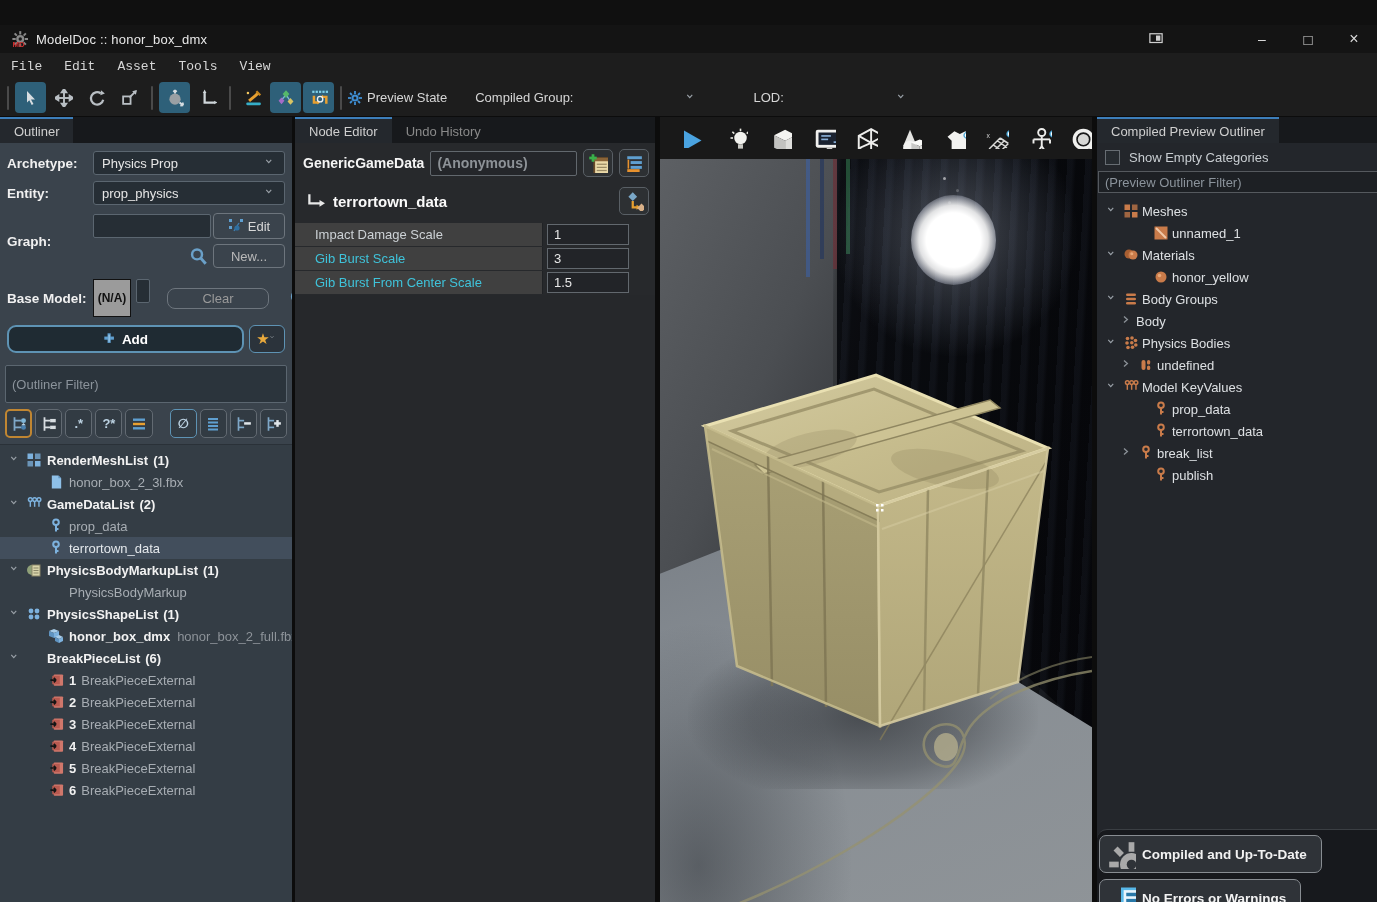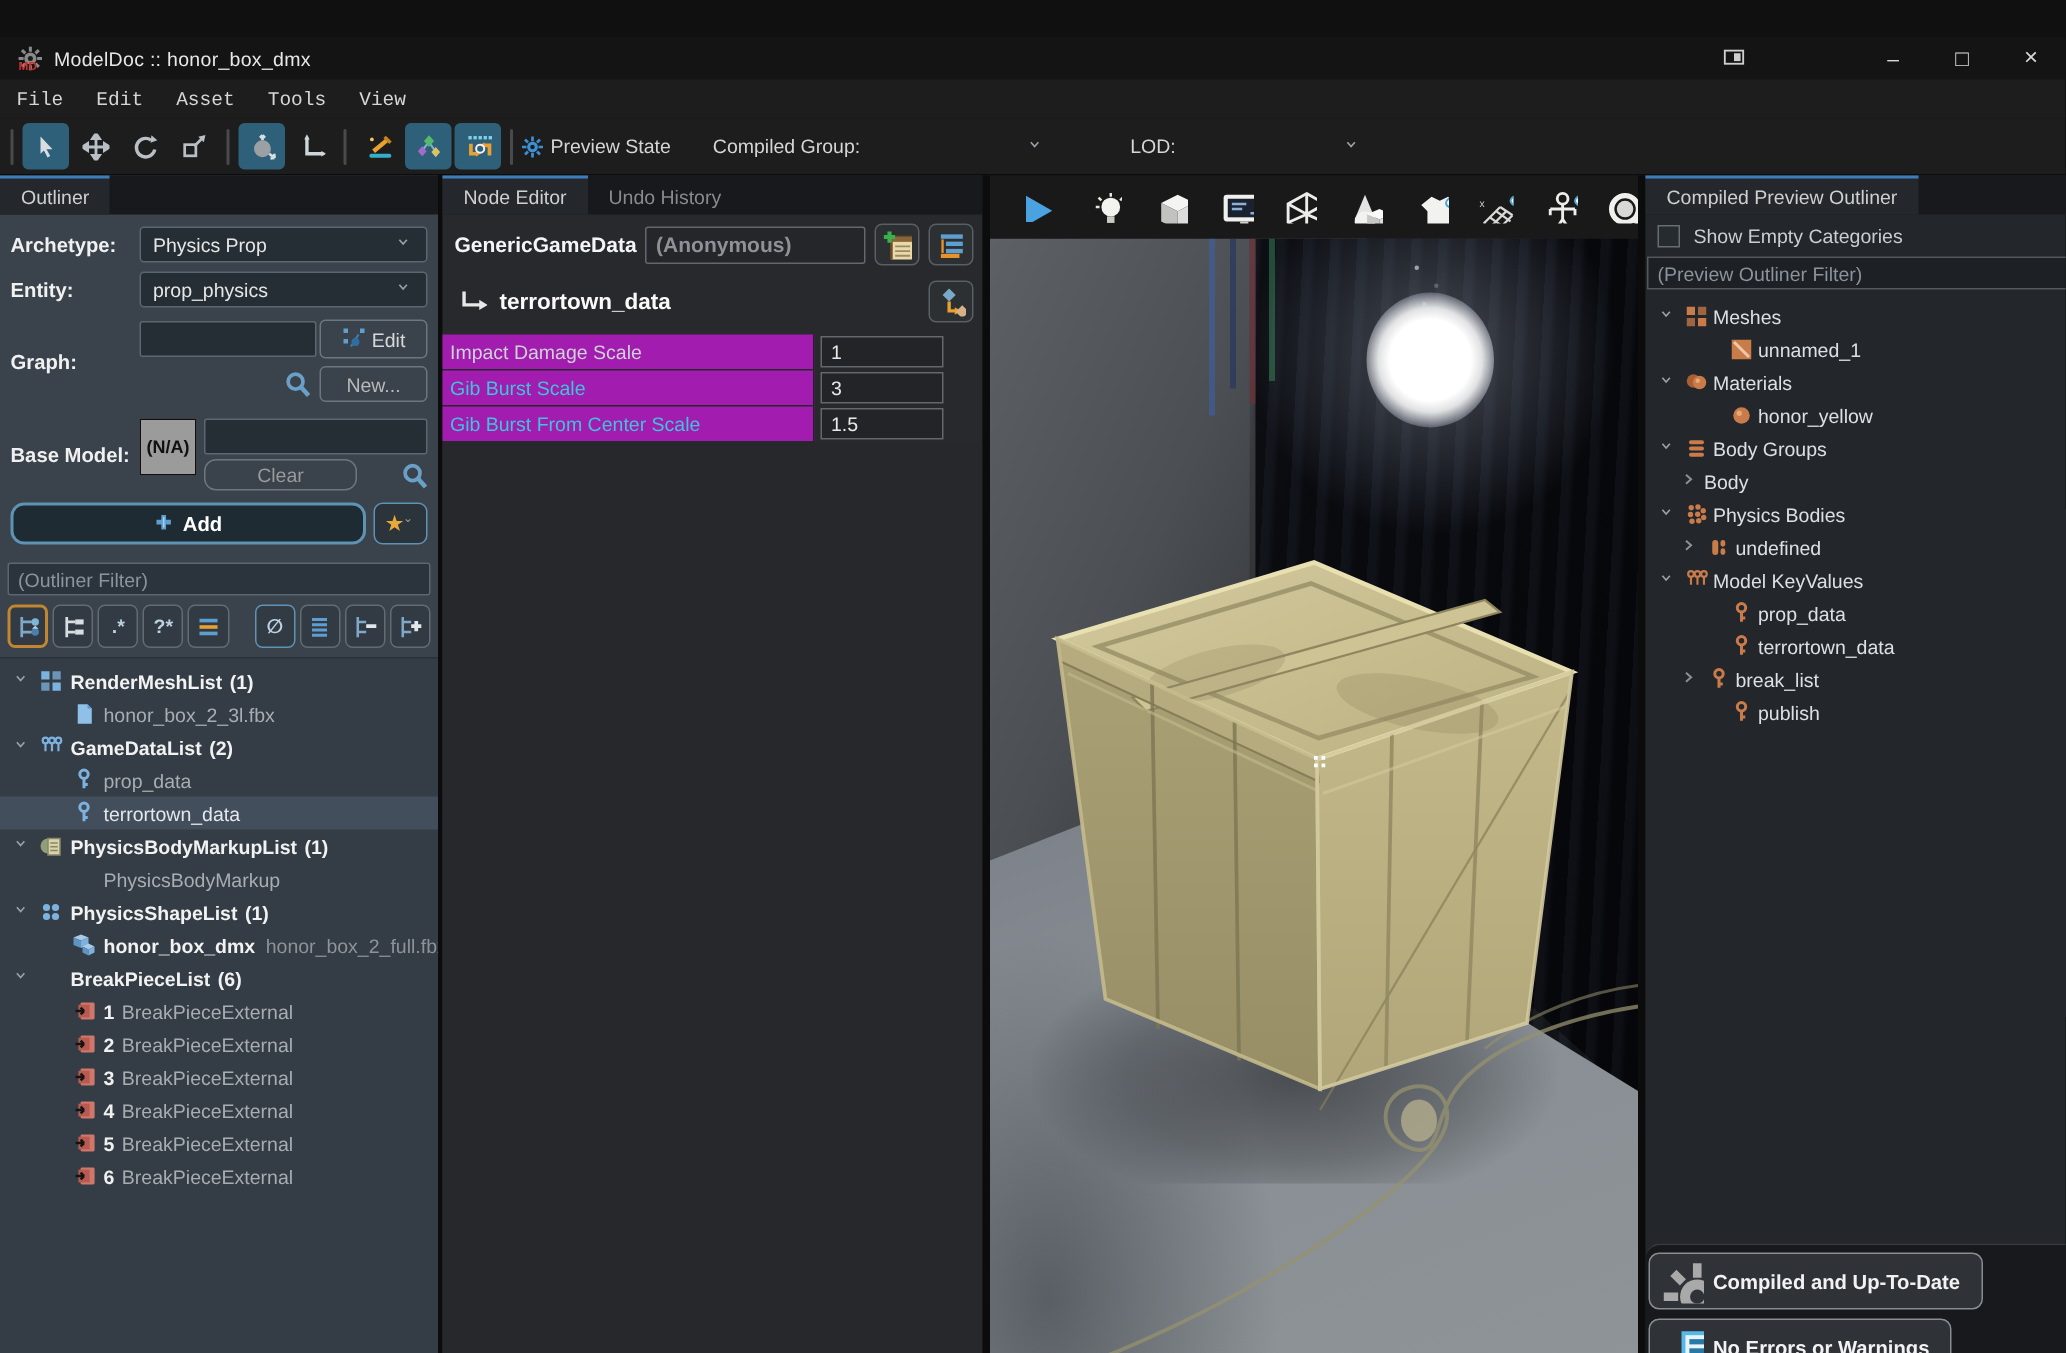--- a/index.html
+++ b/index.html
@@ -75,21 +75,21 @@
   .ne-head { display:flex; align-items:center; padding:6px 6px 4px 8px; gap:6px; }
   .ne-type { font-weight:bold; font-size:14px; color:#f5f5f5; flex:none; }
   .ne-name { flex:1; }
   .ne-name input { width:100%; height:25px; background:#24262a; border:1px solid #62686e; border-radius:2px; color:#9a9fa4; font-weight:bold; font-size:14px; padding:0 6px; font-family:inherit; }
   .ne-name input::placeholder { color:#8d9297; font-weight:bold; }
   .sqbtn { width:30px; height:28px; background:#2d3033; border:1px solid #595f65; border-radius:5px; display:flex; align-items:center; justify-content:center; flex:none; }
   .ne-node { display:flex; align-items:center; padding:6px 6px 6px 10px; }
   .ne-title { font-weight:bold; font-size:15px; color:#fafafa; margin-left:8px; flex:1; }
   .ptable { margin:2px 0 0 0; }
   .prow { display:flex; height:23px; margin-bottom:1px; }
-  .plabel { width:248px; background:#a21caf; display:flex; align-items:center; padding-left:5px; font-size:13px; color:#cdd2d6; flex:none; border-right:1px solid #202225; }
+  .plabel { width:248px; background:#404040; display:flex; align-items:center; padding-left:20px; font-size:13px; color:#cdd2d6; flex:none; border-right:1px solid #202225; }
   .plabel.cyan { color:#3fc3da; }
   .pval { flex:1; margin:1px 26px 1px 4px; background:#222428; border:1px solid #62686e; display:flex; align-items:center; padding-left:6px; font-size:13px; color:#e8e8e8; }
   .ne-empty { flex:1; background:#26282b; }
   .dotsrow { height:10px; display:flex; align-items:center; justify-content:center; background:#26282b; }
   .dots { width:220px; height:3px; background:repeating-linear-gradient(90deg,#6f8797 0 3px,transparent 3px 7px); }
   .mid-foot { height:8px; background:#2c2f33; }
 
   
   .vp { width:432px; display:flex; flex-direction:column; flex:none; }
   .vp-toolbar { height:42px; background:#191919; display:flex; align-items:center; padding:0 6px; gap:9px; flex:none; }
@@ -355,21 +355,21 @@
                   </g>
                 </svg>
               </span>
             <button class="btn" style="height:24px;color:#b9b9b9">New...</button>
           </span>
         </div>
         <div class="frow" style="margin-top:10px;">
           <span class="flabel">Base Model:</span>
           <span class="base-grid">
             <span class="nabox">(N/A)</span>
-            <span style="flex:1; display:flex; flex-direction:column; gap:3px;">
+            <span style="flex:1; display:flex; flex-direction:row; gap:17px;">
               <input class="input" style="">
               <span style="display:flex; align-items:center; gap:10px;">
                 <button class="btn" style="height:21px; width:102px; color:#9a9a9a; border-radius:8px;">Clear</button>
                 <span style="flex:1"></span>
                 <span>
                     <svg width="18" height="18" viewBox="0 0 16 16">
                       <g transform="scale(1.1)">
                         <circle cx="6.5" cy="6" r="4" fill="none" stroke="#6aa0c8" stroke-width="2"></circle>
                         <line x1="9.5" y1="9" x2="13.5" y2="13.5" stroke="#6aa0c8" stroke-width="2.4"></line>
                       </g>
@@ -392,21 +392,21 @@
           </button>
           <button class="starbtn">★<span>
                 <svg width="8" height="8" viewBox="0 0 16 16">
                   <polyline points="1,2.5 4,5.5 7,2.5" fill="none" stroke="#9aa1a8" stroke-width="1.4"></polyline>
                 </svg>
               </span></button>
         </div>
       </div>
 
       <div class="filterwrap">
-        <input class="input" style="height: 22px; background: rgb(43, 52, 60); color: rgb(152, 160, 168);" placeholder="(Outliner Filter)">
+        <input class="input" style="height: 38px; background: rgb(43, 52, 60); color: rgb(152, 160, 168);" placeholder="(Outliner Filter)">
       </div>
 
       <div class="iconrow">
         <span class="irbtn selorange">
             <svg width="18" height="18" viewBox="0 0 16 16">
               <line x1="4" y1="2" x2="4" y2="14" stroke="#7fa8c8" stroke-width="1.6"></line>
               <line x1="4" y1="5" x2="10" y2="5" stroke="#7fa8c8" stroke-width="1.6"></line>
               <line x1="4" y1="11" x2="10" y2="11" stroke="#7fa8c8" stroke-width="1.6"></line>
               <circle cx="12" cy="5" r="2.2" fill="#7fb6d8"></circle>
               <circle cx="12" cy="11" r="2.2" fill="#4a7fae"></circle>

